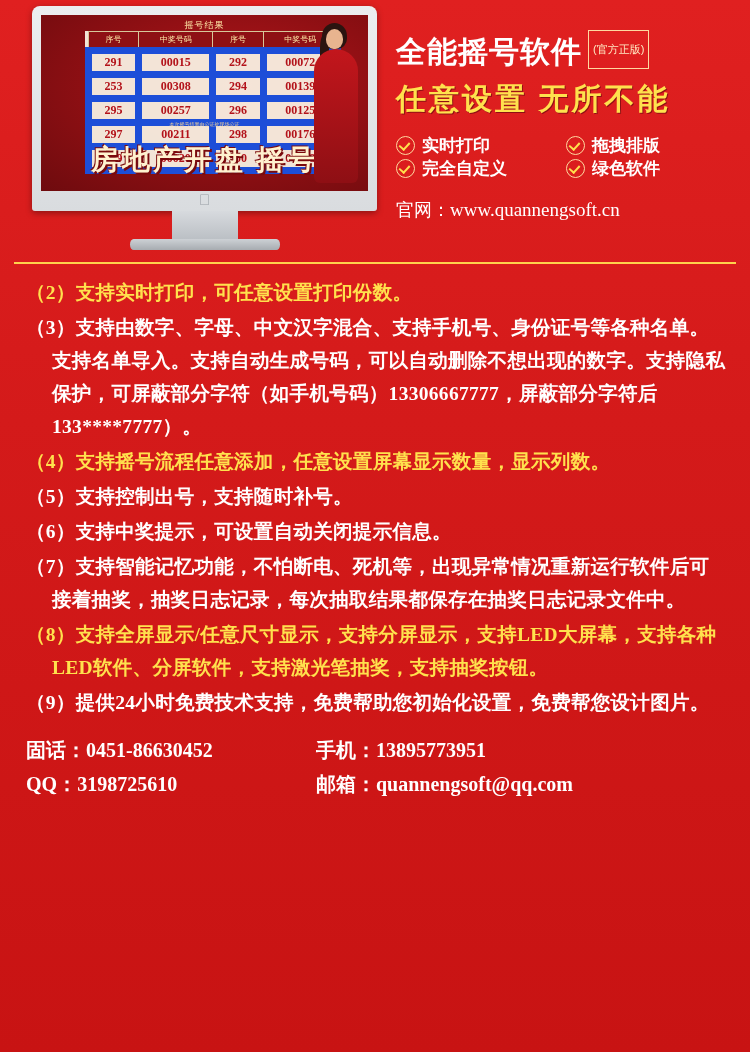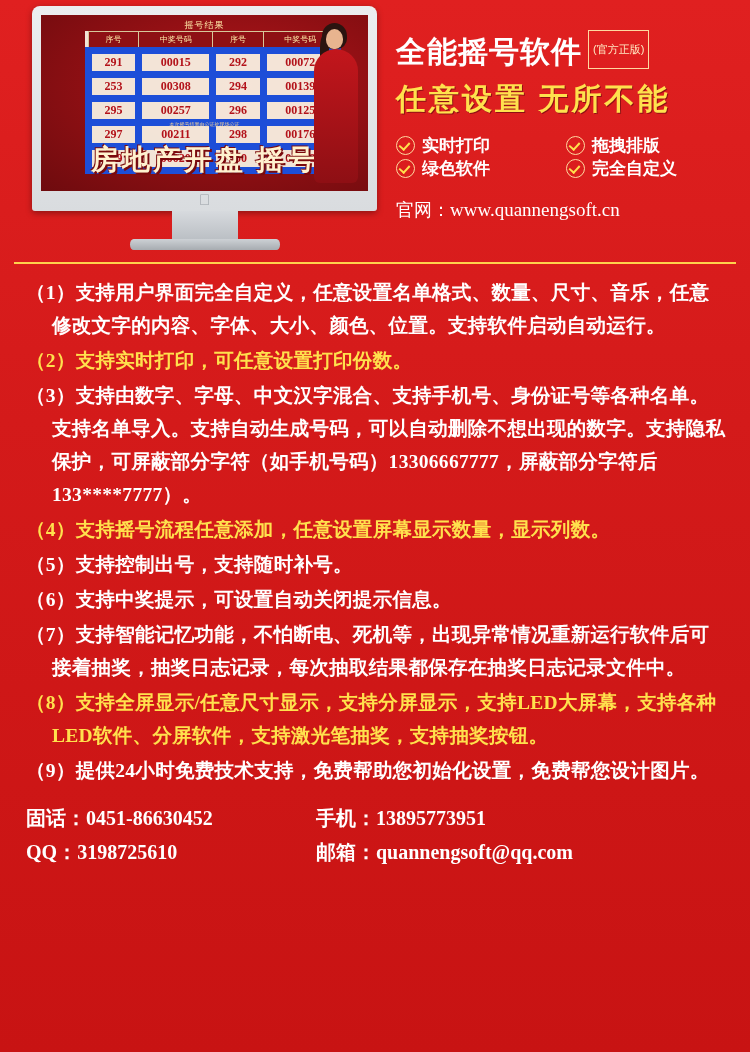--- a/index.html
+++ b/index.html
@@ -399,38 +399,37 @@
         <div class="feature">
           <span class="check"></span>
           <span>实时打印</span>
         </div>
         <div class="feature">
           <span class="check"></span>
           <span>拖拽排版</span>
         </div>
         <div class="feature">
           <span class="check"></span>
-          <span>绿色软件</span>
+          <span>完全自定义</span>
         </div>
         <div class="feature">
           <span class="check"></span>
-          <span>完全自定义</span>
+          <span>绿色软件</span>
         </div>
       </div>
 
       <div class="site-line">
         <span>官网：</span><span class="site-url">www.quannengsoft.cn</span>
       </div>
     </div>
   </div>
 
   <div class="divider"></div>
 
   <div class="content">
-    <div class="para white indent">（1）支持用户界面完全自定义，任意设置名单格式、数量、尺寸、音乐，任意修改文字的内容、字体、大小、颜色、位置。支持软件启动自动运行。</div>
     <div class="para yellow indent">（2）支持实时打印，可任意设置打印份数。</div>
     <div class="para white indent">（3）支持由数字、字母、中文汉字混合、支持手机号、身份证号等各种名单。支持名单导入。支持自动生成号码，可以自动删除不想出现的数字。支持隐私保护，可屏蔽部分字符（如手机号码）13306667777，屏蔽部分字符后133****7777）。</div>
     <div class="para yellow indent">（4）支持摇号流程任意添加，任意设置屏幕显示数量，显示列数。</div>
     <div class="para white indent">（5）支持控制出号，支持随时补号。</div>
     <div class="para white indent">（6）支持中奖提示，可设置自动关闭提示信息。</div>
     <div class="para white indent">（7）支持智能记忆功能，不怕断电、死机等，出现异常情况重新运行软件后可接着抽奖，抽奖日志记录，每次抽取结果都保存在抽奖日志记录文件中。</div>
     <div class="para yellow indent">（8）支持全屏显示/任意尺寸显示，支持分屏显示，支持LED大屏幕，支持各种LED软件、分屏软件，支持激光笔抽奖，支持抽奖按钮。</div>
     <div class="para white indent">（9）提供24小时免费技术支持，免费帮助您初始化设置，免费帮您设计图片。</div>
 
     <div class="contact">

